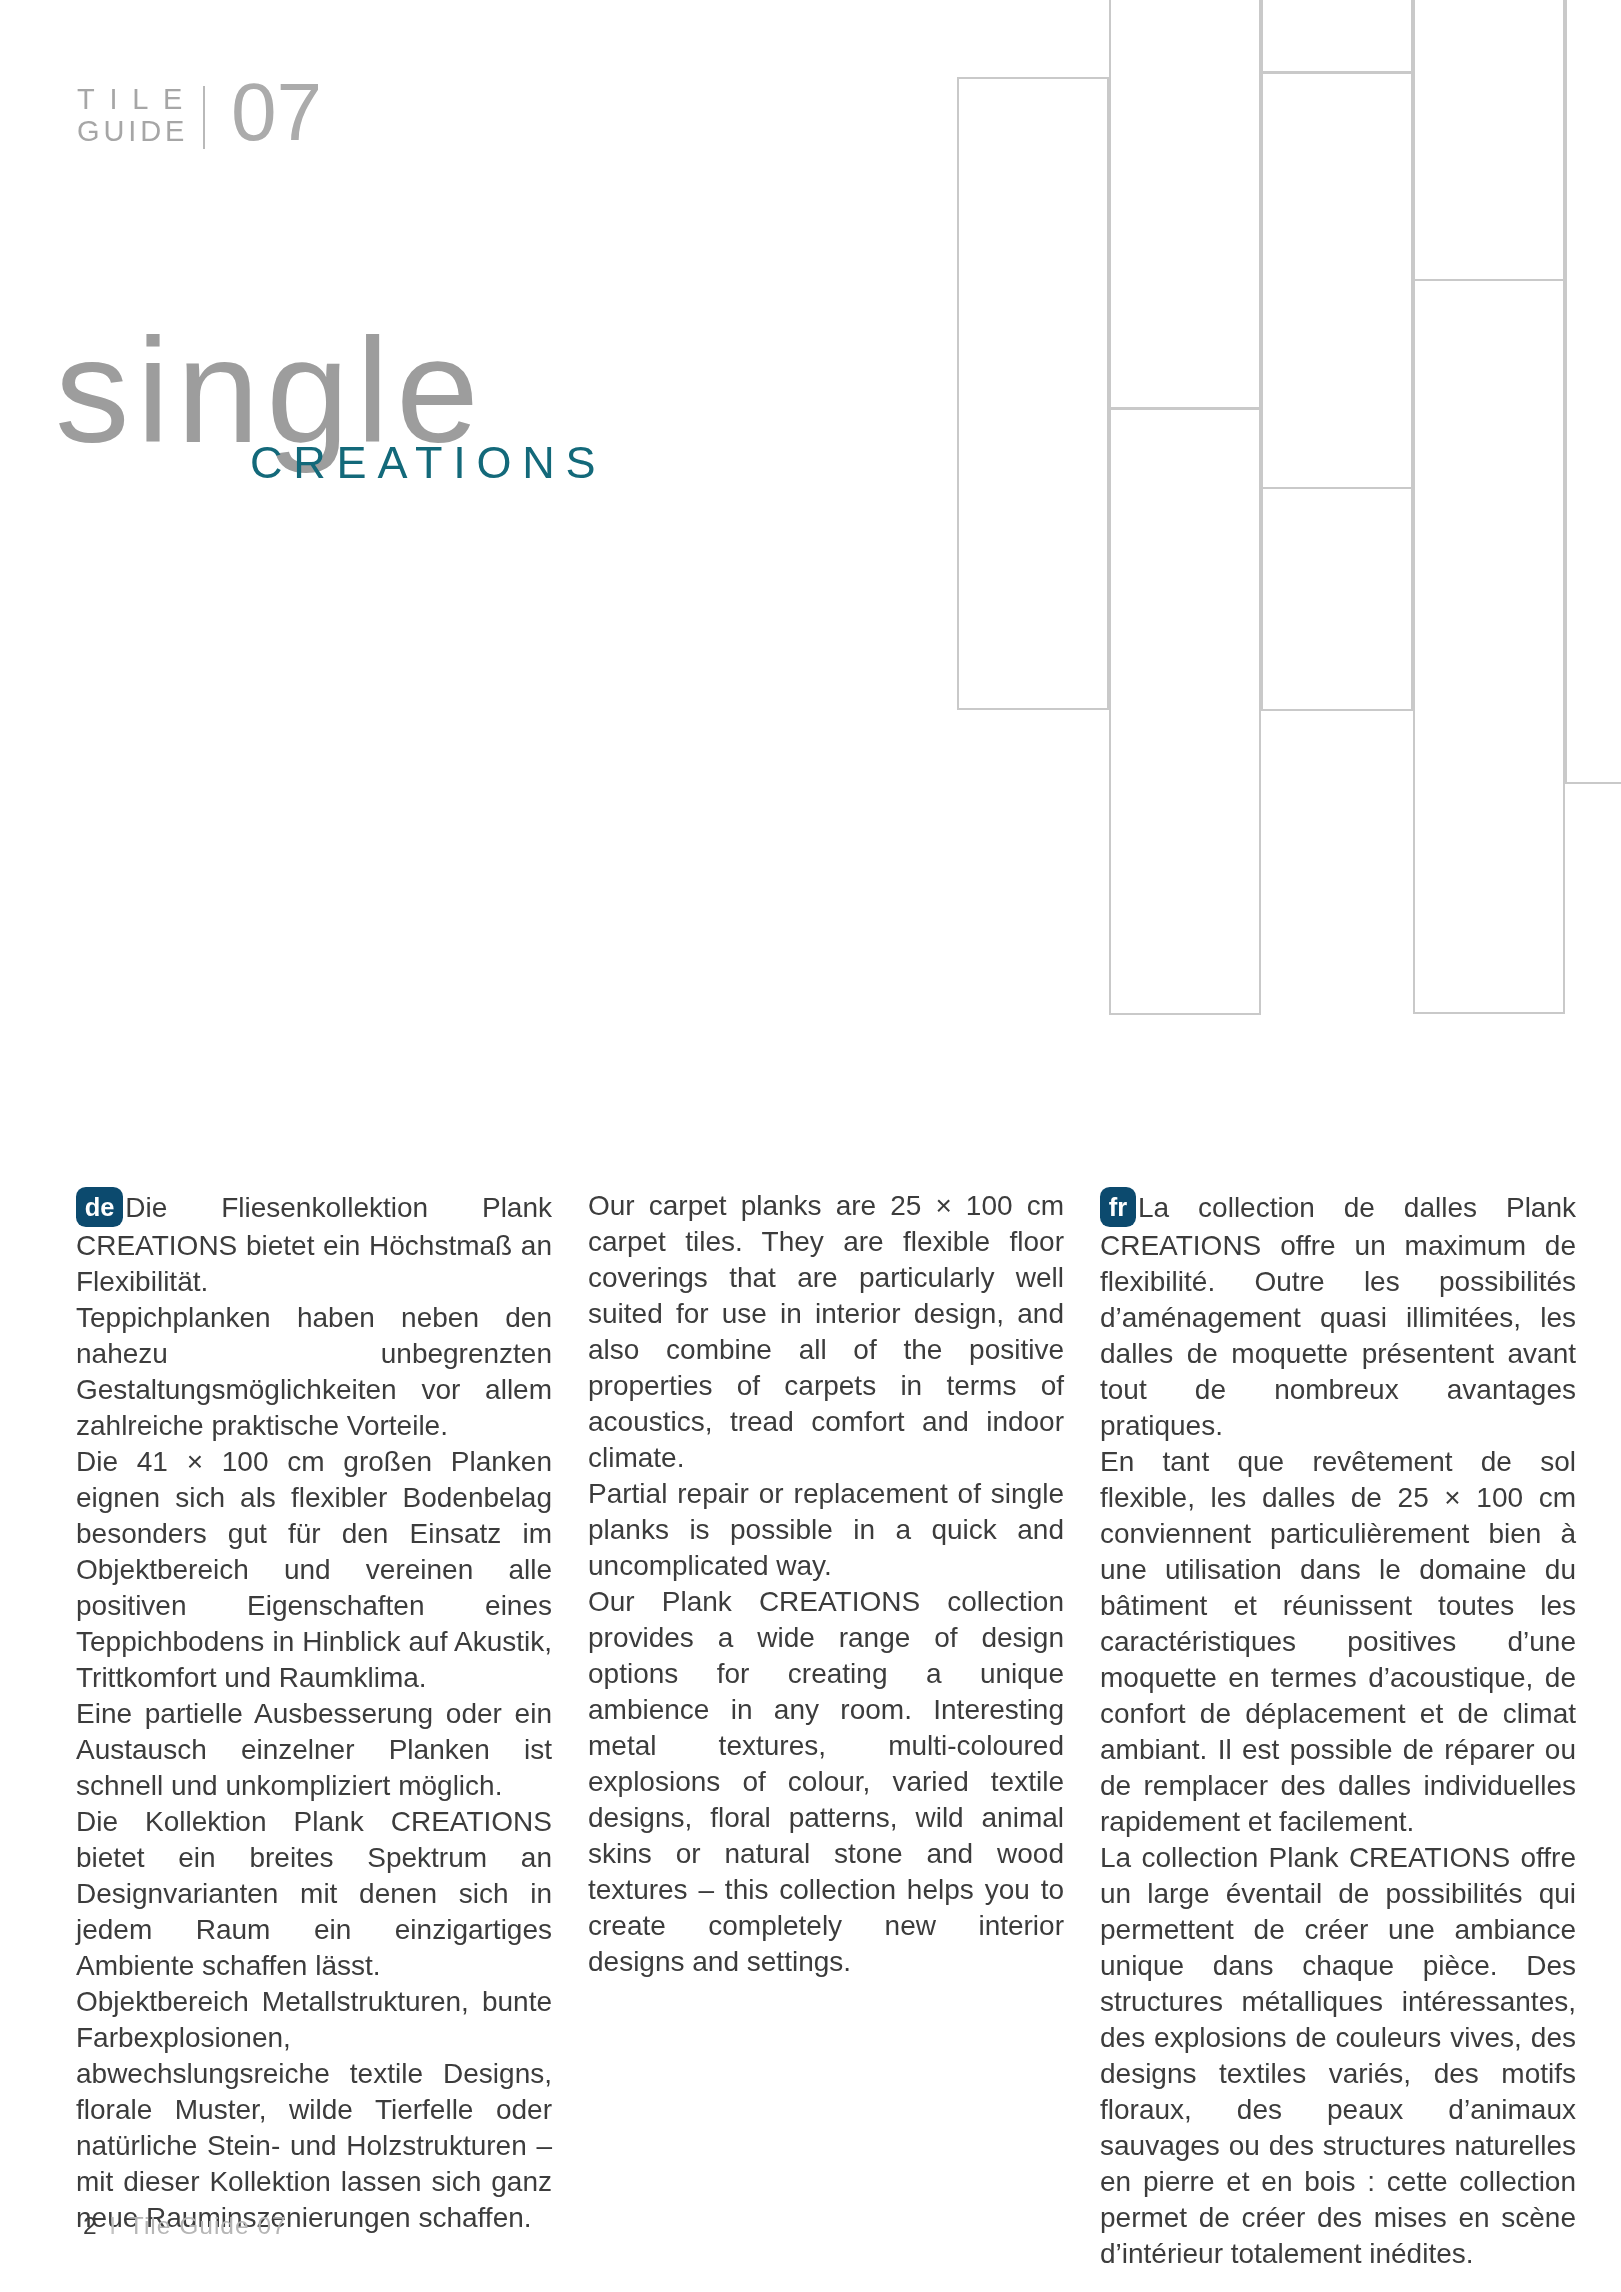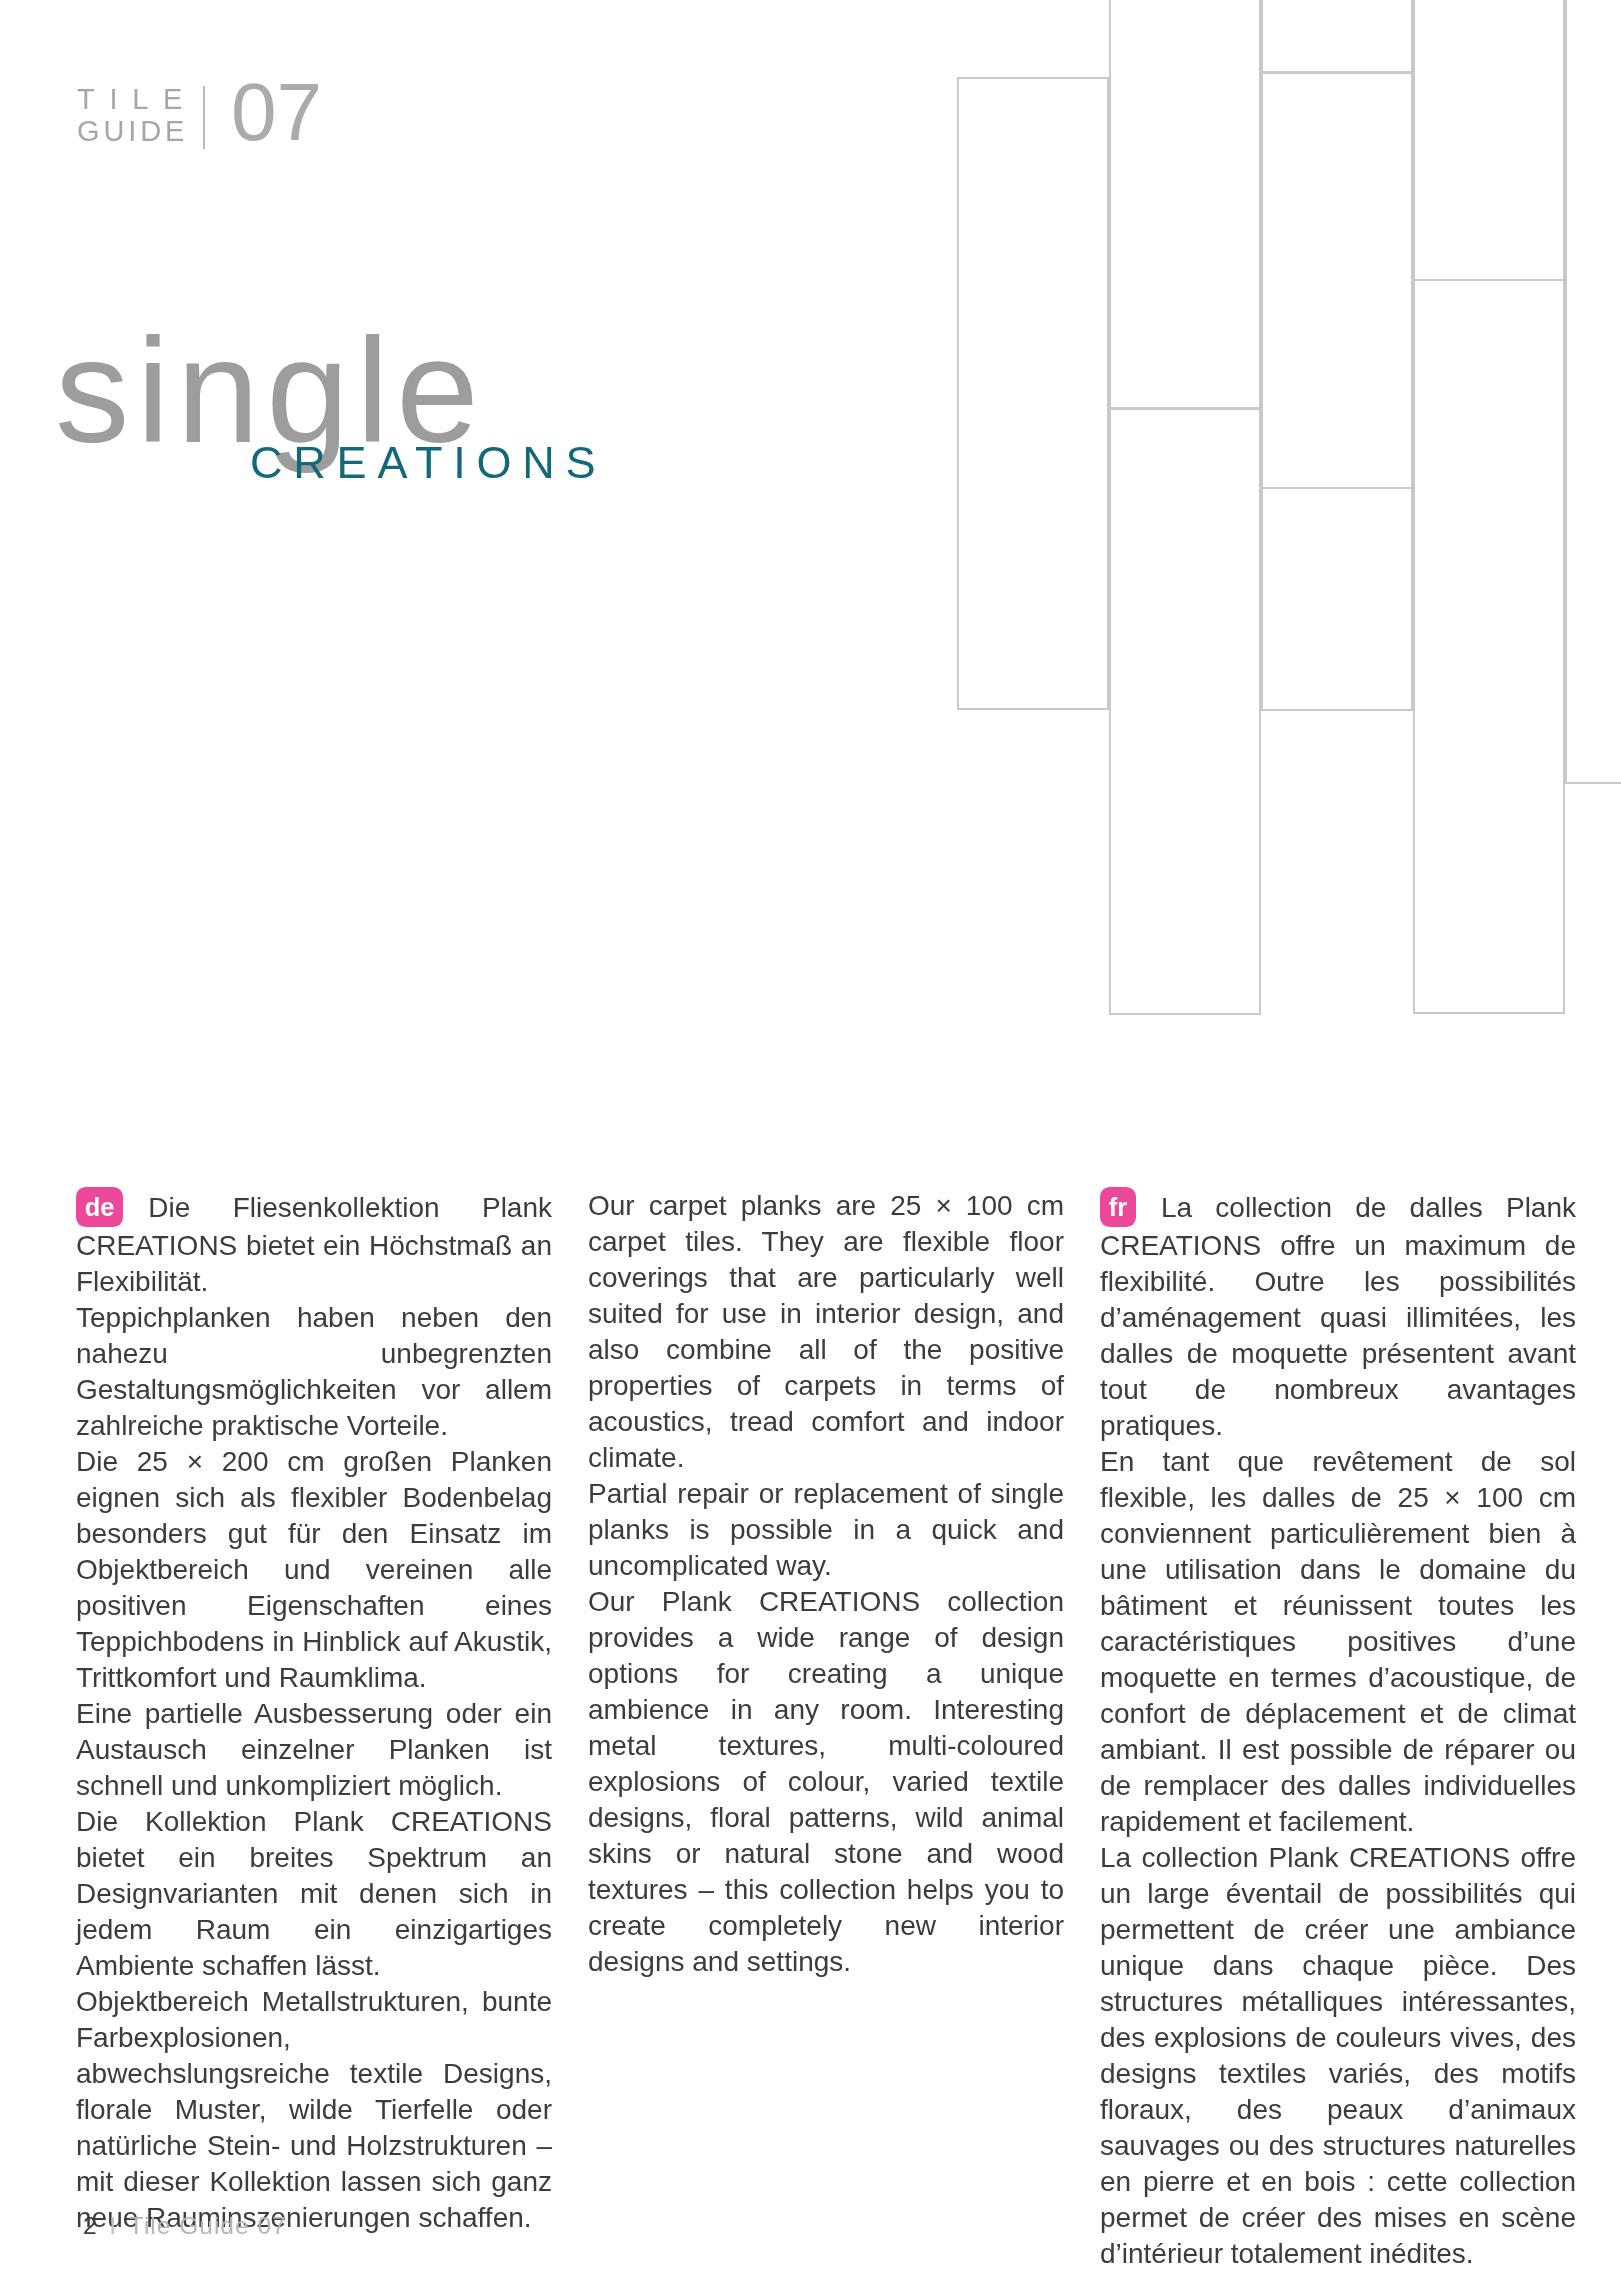--- a/index.html
+++ b/index.html
@@ -41,24 +41,24 @@
 
   
   .textcol{
     position:absolute;top:1188px;width:476px;
     font-size:28px;line-height:36px;color:#3c3c3c;
     text-align:justify;
   }
   .textcol p{margin:0;padding:0;}
   .lang-badge{
     display:inline-block;
-    background:#ec4899;color:#ffffff;
+    background:#0c4a6e;color:#ffffff;
     font-weight:bold;font-size:25.5px;line-height:1;
     padding:7.8px 8.8px 6.9px 8.8px;border-radius:9.8px;
-    margin-right:25px;
+    margin-right:2px;
     position:relative;top:-1px;
   }
 
   
   #footer{position:absolute;left:83px;top:2211px;font-size:24.5px;line-height:29px;}
   #footer .pagenum{color:#3c3c3c;}
   #footer .sep{color:#c2c2c2;margin:0 12.7px;}
   #footer .booklabel{color:#b5b5b5;letter-spacing:1px;}
 </style>
 </head>
@@ -84,21 +84,21 @@
       <div class="plank" style="left: 456px; top: 279px; height: 735px;"></div>
       <div class="plank" style="left: 608px; top: -11.8px; height: 796px;"></div>
     </div>
 
   <div id="title-plank">single</div>
   <div id="title-creations">CREATIONS</div>
 
   <div class="textcol" id="col-0" style="left:76px" lang="de">
       <p><span class="lang-badge">de</span>Die Fliesenkollektion Plank CREATIONS bietet ein Höchstmaß an Flexibilität.</p>
       <p>Teppichplanken haben neben den nahezu unbegrenzten Gestaltungsmöglichkeiten vor allem zahlreiche praktische Vorteile.</p>
-      <p>Die 25 × 200 cm großen Planken eignen sich als flexibler Bodenbelag besonders gut für den Einsatz im Objektbereich und vereinen alle positiven Eigenschaften eines Teppichbodens in Hinblick auf Akustik, Trittkomfort und Raumklima.</p>
+      <p>Die 41 × 100 cm großen Planken eignen sich als flexibler Bodenbelag besonders gut für den Einsatz im Objektbereich und vereinen alle positiven Eigenschaften eines Teppichbodens in Hinblick auf Akustik, Trittkomfort und Raumklima.</p>
       <p>Eine partielle Ausbesserung oder ein Austausch einzelner Planken ist schnell und unkompliziert möglich.</p>
       <p>Die Kollektion Plank CREATIONS bietet ein breites Spektrum an Designvarianten mit denen sich in jedem Raum ein einzigartiges Ambiente schaffen lässt.</p>
       <p>Objektbereich Metallstrukturen, bunte Farbexplosionen, abwechslungsreiche textile Designs, florale Muster, wilde Tierfelle oder natürliche Stein- und Holzstrukturen – mit dieser Kollektion lassen sich ganz neue Rauminszenierungen schaffen.</p>
     </div>
   <div class="textcol" id="col-1" style="left:588px" lang="en">
       <p>Our carpet planks are 25 × 100 cm carpet tiles. They are flexible floor coverings that are particularly well suited for use in interior design, and also combine all of the positive properties of carpets in terms of acoustics, tread comfort and indoor climate.</p>
       <p>Partial repair or replacement of single planks is possible in a quick and uncomplicated way.</p>
       <p>Our Plank CREATIONS collection provides a wide range of design options for creating a unique ambience in any room. Interesting metal textures, multi-coloured explosions of colour, varied textile designs, floral patterns, wild animal skins or natural stone and wood textures – this collection helps you to create completely new interior designs and settings.</p>
     </div>
   <div class="textcol" id="col-2" style="left:1100px" lang="fr">

